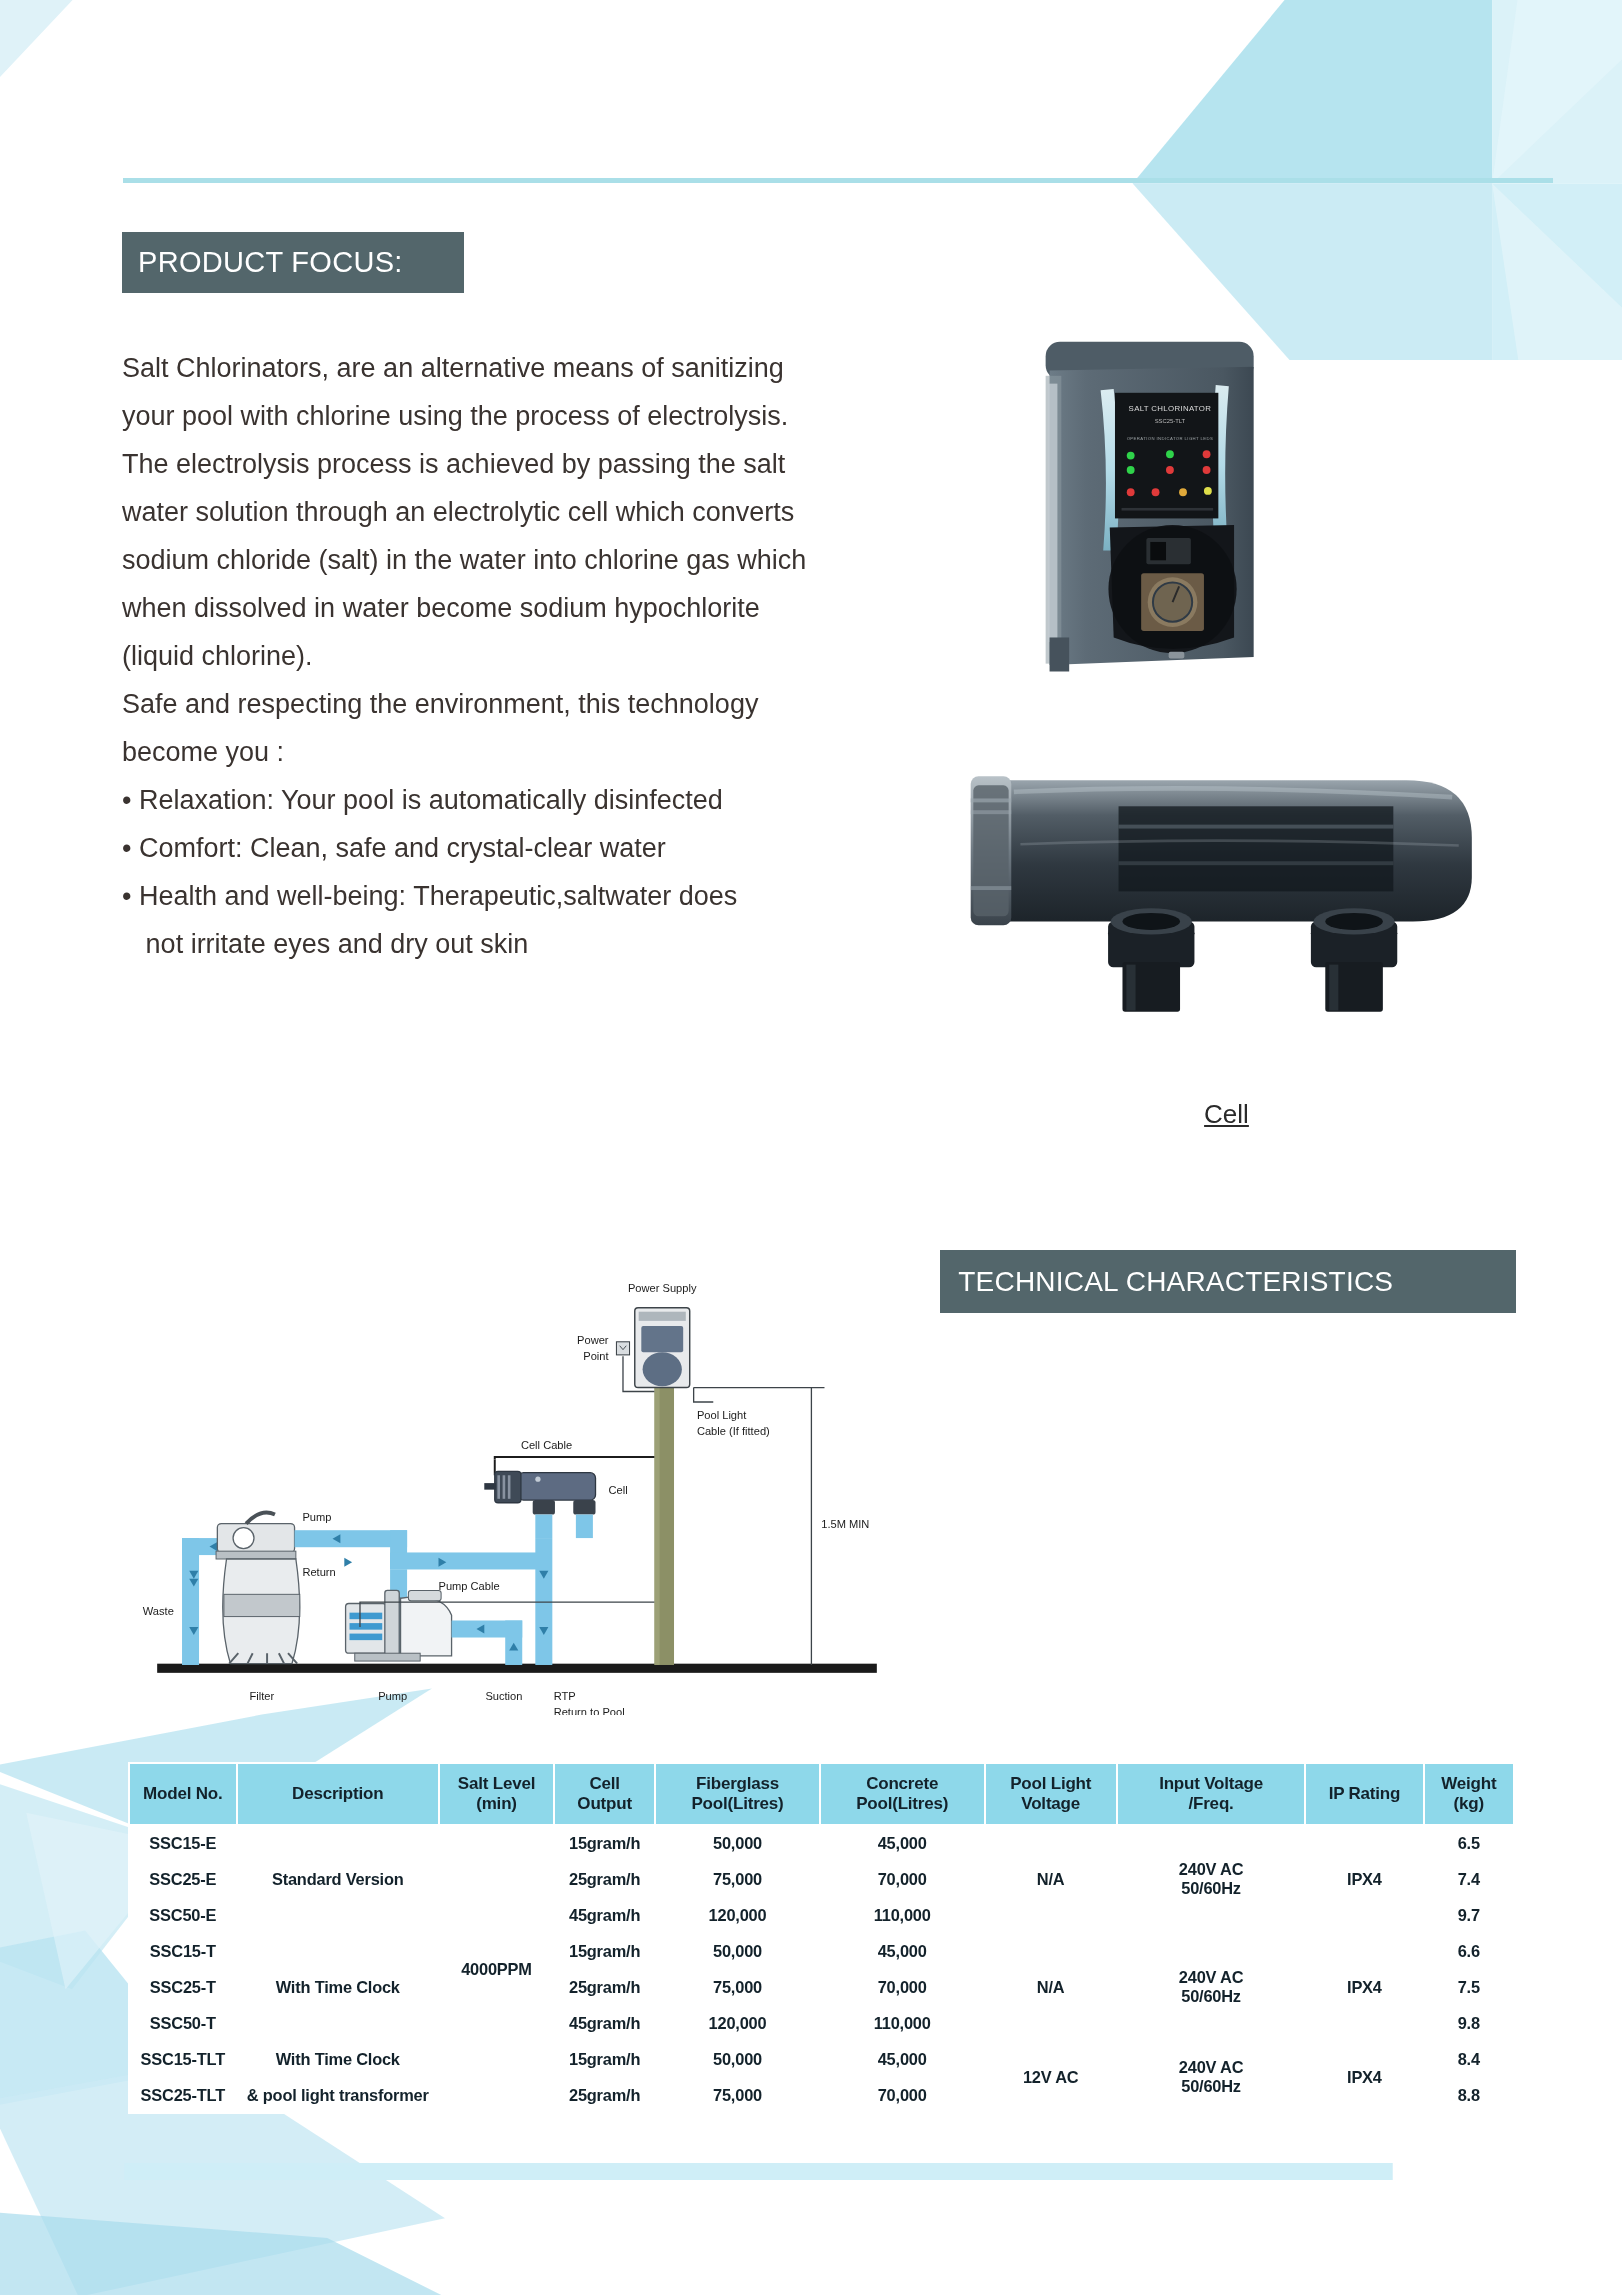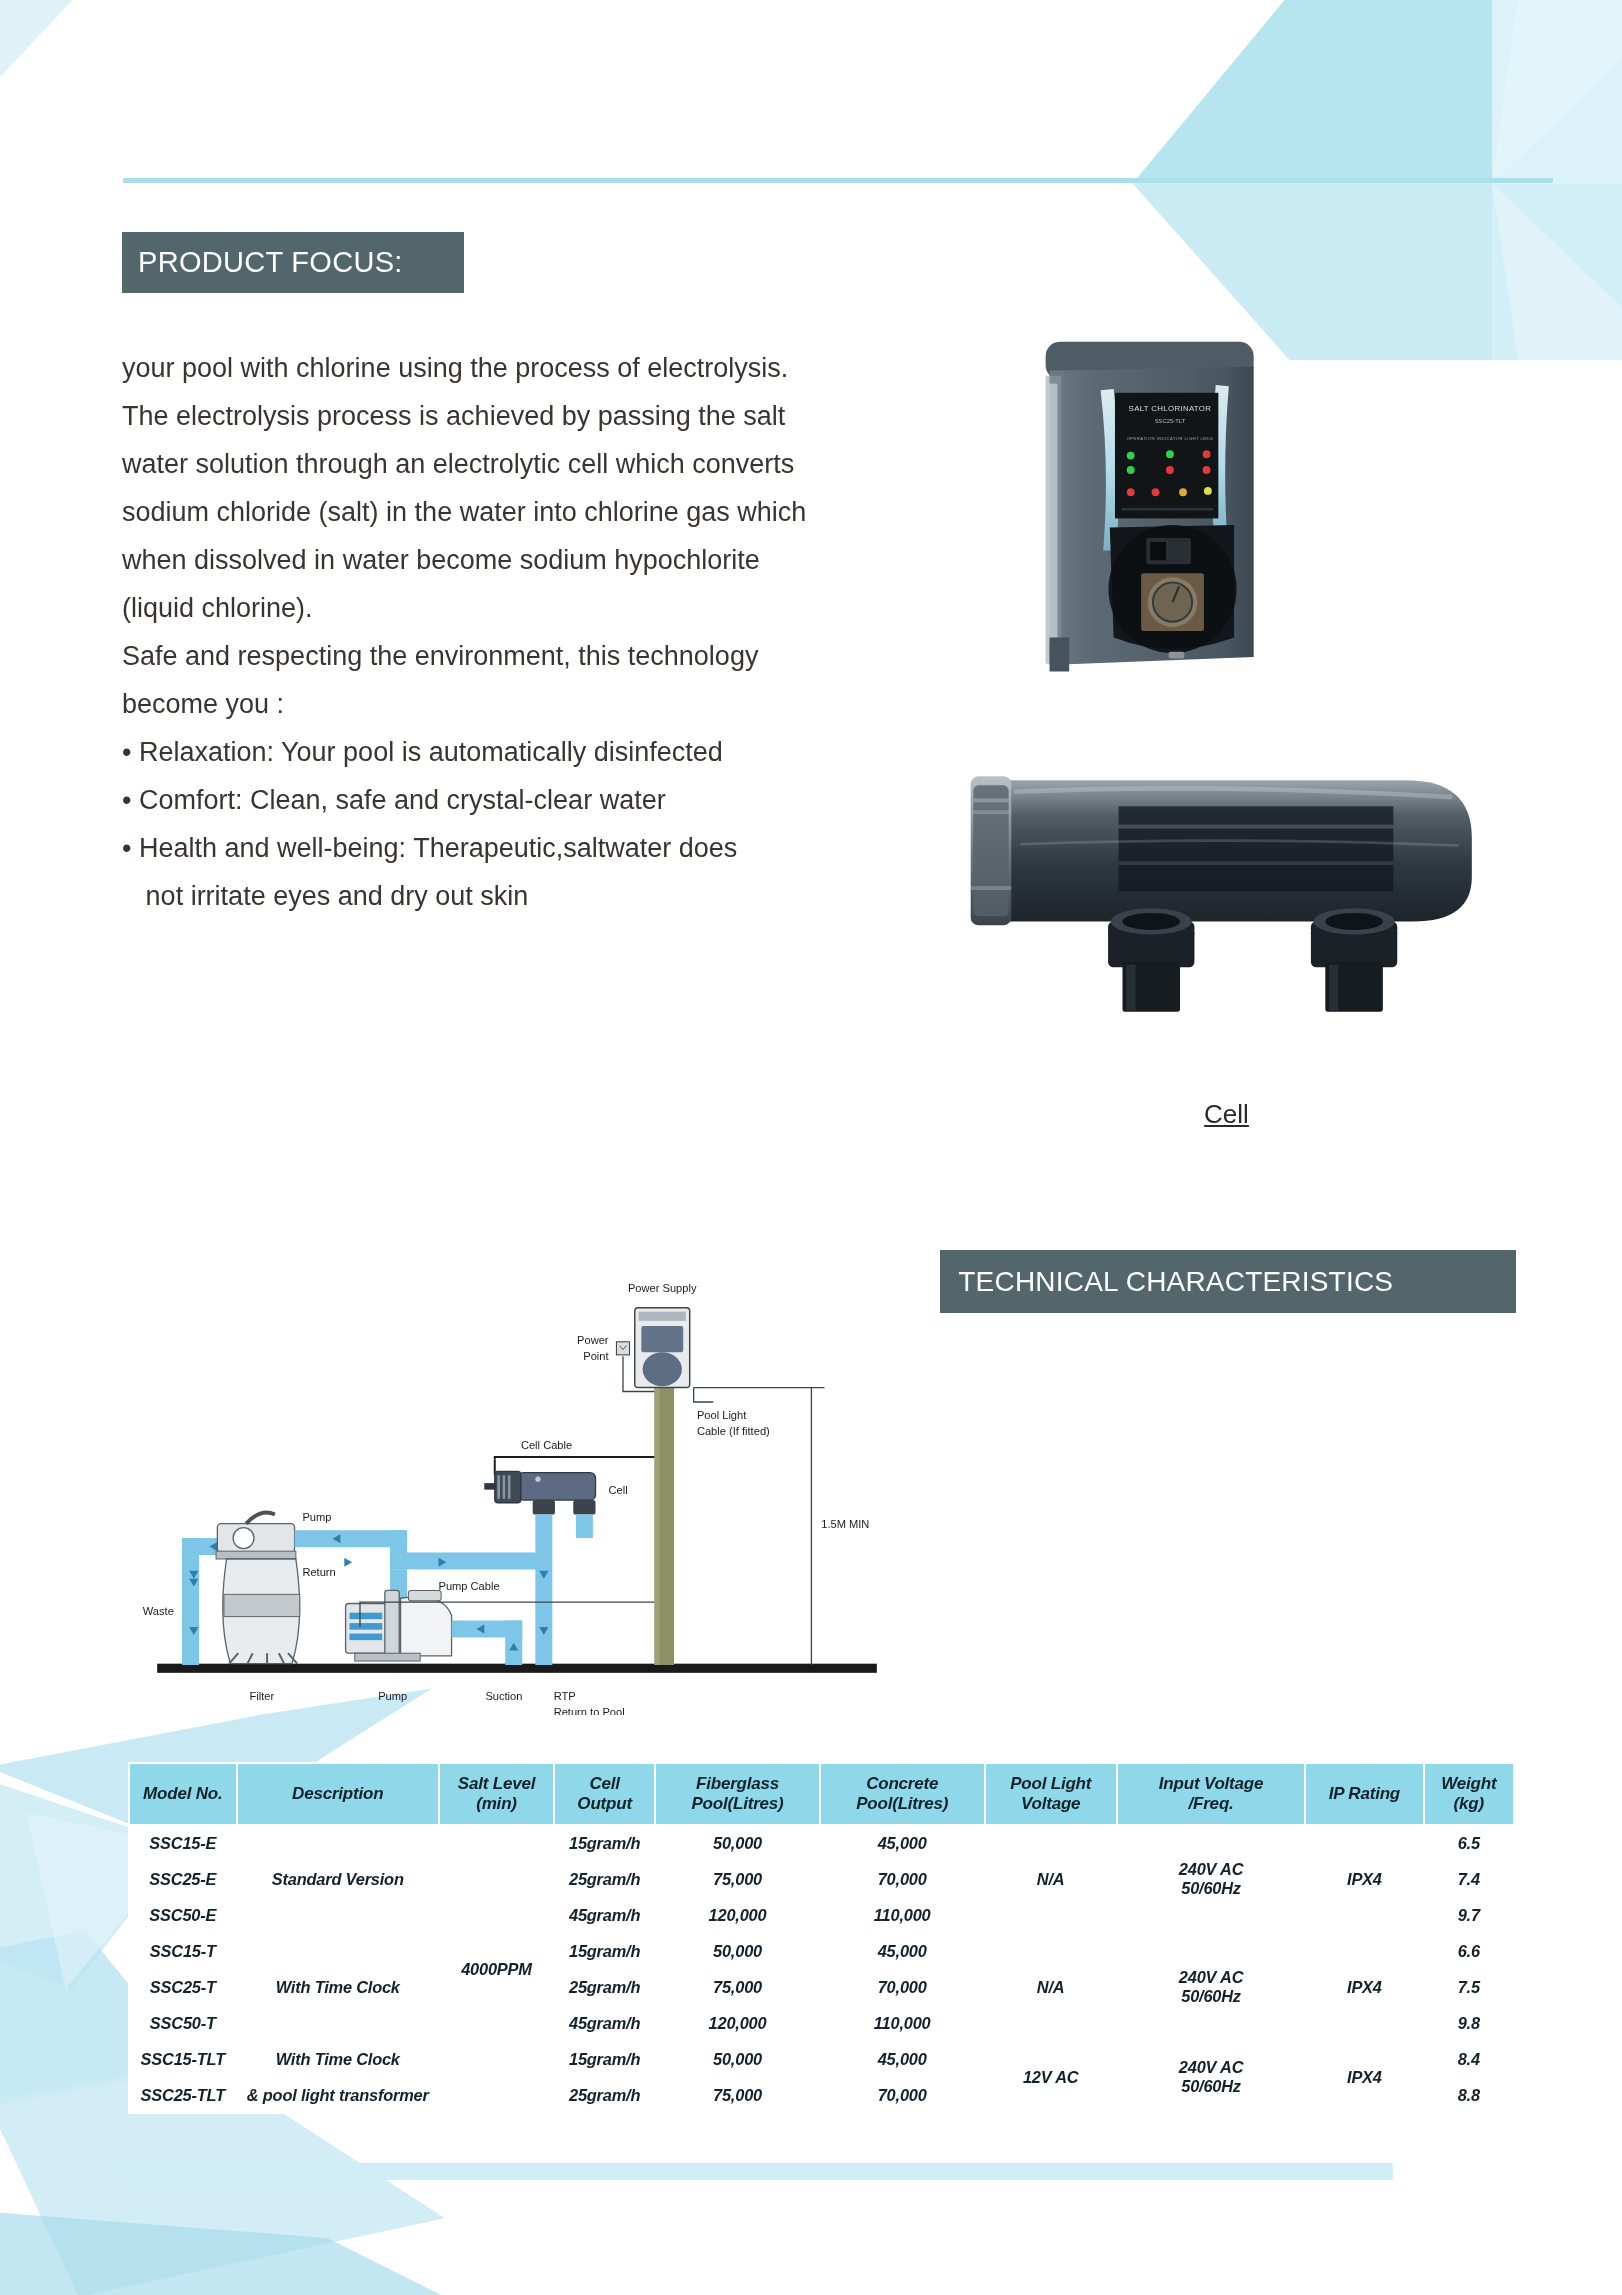--- a/index.html
+++ b/index.html
@@ -59,21 +59,21 @@
     color:#241f1c; font-size:27.5px; line-height:50px;
   }
   .tech-list div { white-space:nowrap; }
   .tech-list .indent { padding-left:22px; }
 
   
   .diagram { position:absolute; left:131px; top:1263px; width:772px; height:452px; z-index:6; }
 
   
   .tbl-wrap { position:absolute; left:128px; top:1762px; width:1387px; z-index:7; }
-  table.spec { border-collapse:separate; border-spacing:2px; width:100%; background:#ffffff;font-style:italic; }
+  table.spec { border-collapse:separate; border-spacing:2px; width:100%; background:#ffffff; }
   table.spec th, table.spec td {
     font-family:"Liberation Sans", sans-serif;
     font-weight:bold; color:#13222b; text-align:center;
     font-size:16.4px; letter-spacing:-0.2px; padding:2.6px 1.3px;
     background:#ffffff;
   }
   table.spec th { background:#8ed8ea; font-size:17px; height:60px; line-height:19.6px; }
   table.spec td { height:34px; }
   td.sh, th.sh { background:#bfe9f4; }
   td.ppm { font-size:17.7px; }
@@ -118,20 +118,21 @@
     </svg>
   </div>
 
   <div class="title-rule"></div>
 
   <div class="focus-box">
     <span>PRODUCT FOCUS:</span>
   </div>
 
   <div class="body-copy">
+    <p>Salt Chlorinators, are an alternative means of sanitizing</p>
     <p>your pool with chlorine using the process of electrolysis.</p>
     <p>The electrolysis process is achieved by passing the salt</p>
     <p>water solution through an electrolytic cell which converts</p>
     <p>sodium chloride (salt) in the water into chlorine gas which</p>
     <p>when dissolved in water become sodium hypochlorite</p>
     <p>(liquid chlorine).</p>
     <p>Safe and respecting the environment, this technology</p>
     <p>become you :</p>
     <p class="bullet">• Relaxation: Your pool is automatically disinfected</p>
     <p class="bullet">• Comfort: Clean, safe and crystal-clear water</p>

